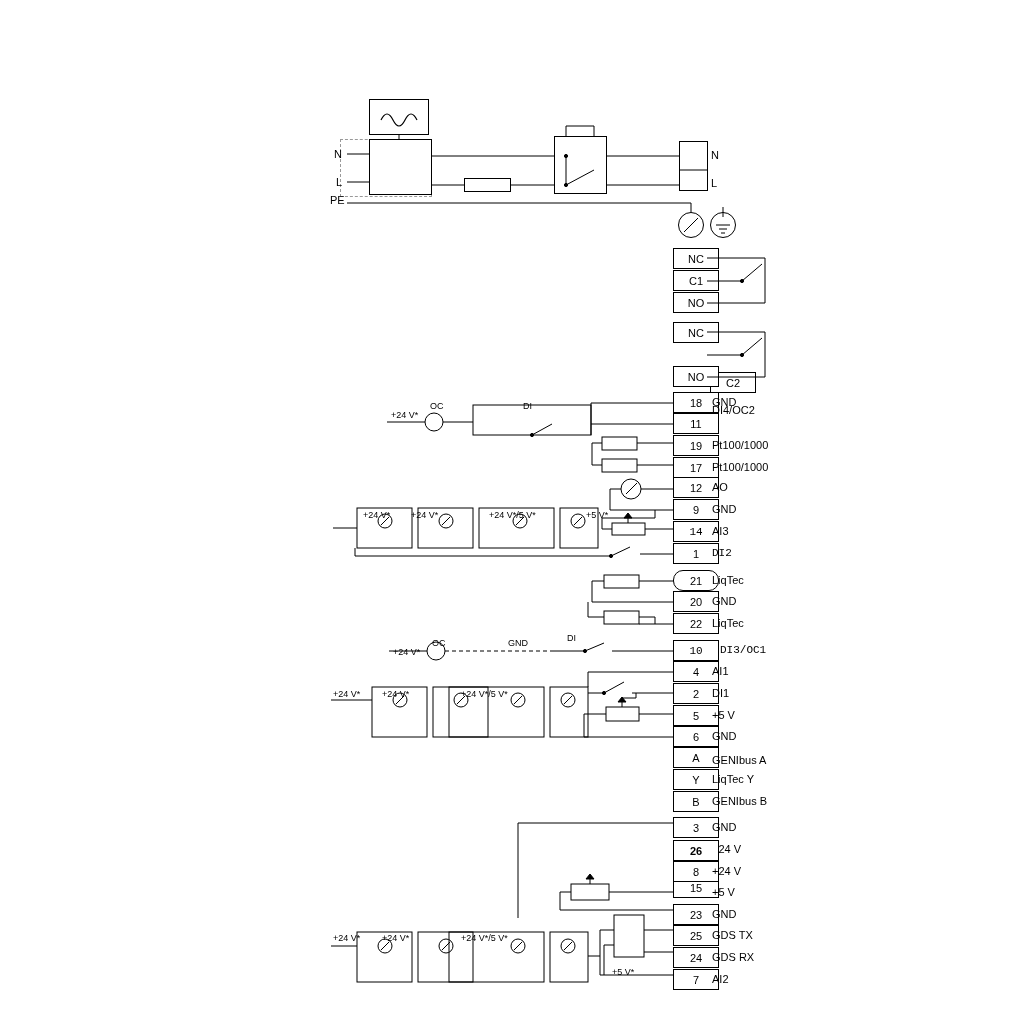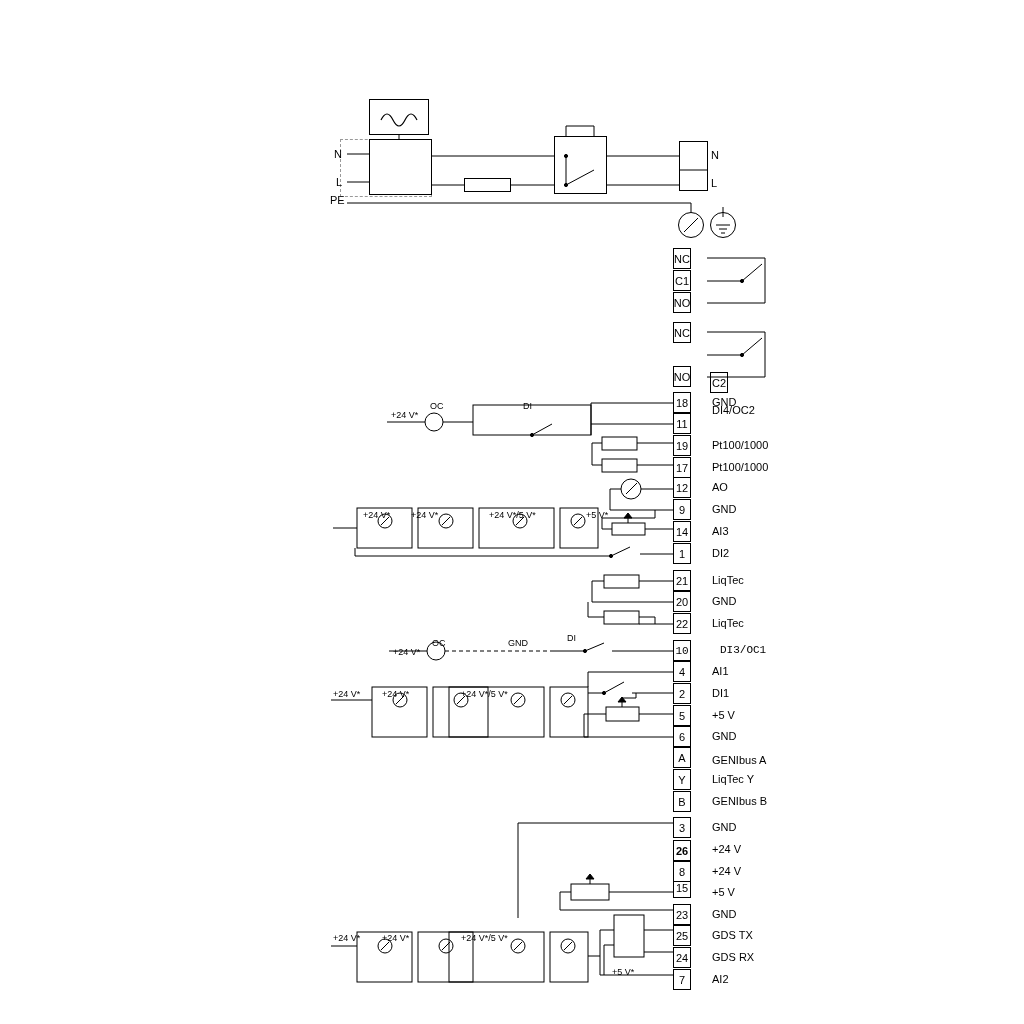--- a/index.html
+++ b/index.html
@@ -22,21 +22,21 @@
     font-size: 11px;
     color: #000000;
     white-space: nowrap;
     line-height: 1;
   }
   .lbl.sm { font-size: 9px; text-align: right; }
   .term {
     position: absolute;
     box-sizing: border-box;
     border: 1px solid #000000;
-    width: 18px;
+    width: 46px;
     height: 21px;
     font-size: 11px;
     color: #000000;
     display: flex;
     align-items: center;
     justify-content: center;
     background: #ffffff;
   }
   .termname {
     position: absolute;
@@ -110,26 +110,26 @@
   <div class="term" style="left:673px; top:413px;">11</div>
   <div class="termname" style="left:712px; top:400px;">DI4/OC2</div>
   <div class="term" style="left:673px; top:435px;">19</div>
   <div class="termname" style="left:712px; top:435px;">Pt100/1000</div>
   <div class="term" style="left:673px; top:457px;">17</div>
   <div class="termname" style="left:712px; top:457px;">Pt100/1000</div>
   <div class="term" style="left:673px; top:477px;">12</div>
   <div class="termname" style="left:712px; top:477px;">AO</div>
   <div class="term" style="left:673px; top:499px;">9</div>
   <div class="termname" style="left:712px; top:499px;">GND</div>
-  <div class="term" style="left:673px; top:521px;">14</div>
+  <div class="term" style="left:673px; top:521px;font-family:Liberation Mono, monospace;">14</div>
   <div class="termname" style="left:712px; top:521px;">AI3</div>
   <div class="term" style="left:673px; top:543px;">1</div>
-  <div class="termname" style="left:712px; top:543px;">DI2</div>
-
-  <div class="term" style="left:673px; top:570px;">21</div>
+  <div class="termname" style="left:712px; top:543px;font-family:Liberation Mono, monospace;">DI2</div>
+
+  <div class="term" style="left:673px; top:570px;border-radius:10px;">21</div>
   <div class="termname" style="left:712px; top:570px;">LiqTec</div>
   <div class="term" style="left:673px; top:591px;">20</div>
   <div class="termname" style="left:712px; top:591px;">GND</div>
   <div class="term" style="left:673px; top:613px;">22</div>
   <div class="termname" style="left:712px; top:613px;">LiqTec</div>
   <div class="term" style="left:673px; top:640px;font-family:Liberation Mono, monospace;">10</div>
   <div class="termname" style="left:720px; top:640px;font-family:Liberation Mono, monospace;">DI3/OC1</div>
   <div class="term" style="left:673px; top:661px;">4</div>
   <div class="termname" style="left:712px; top:661px;">AI1</div>
   <div class="term" style="left:673px; top:683px;">2</div>

